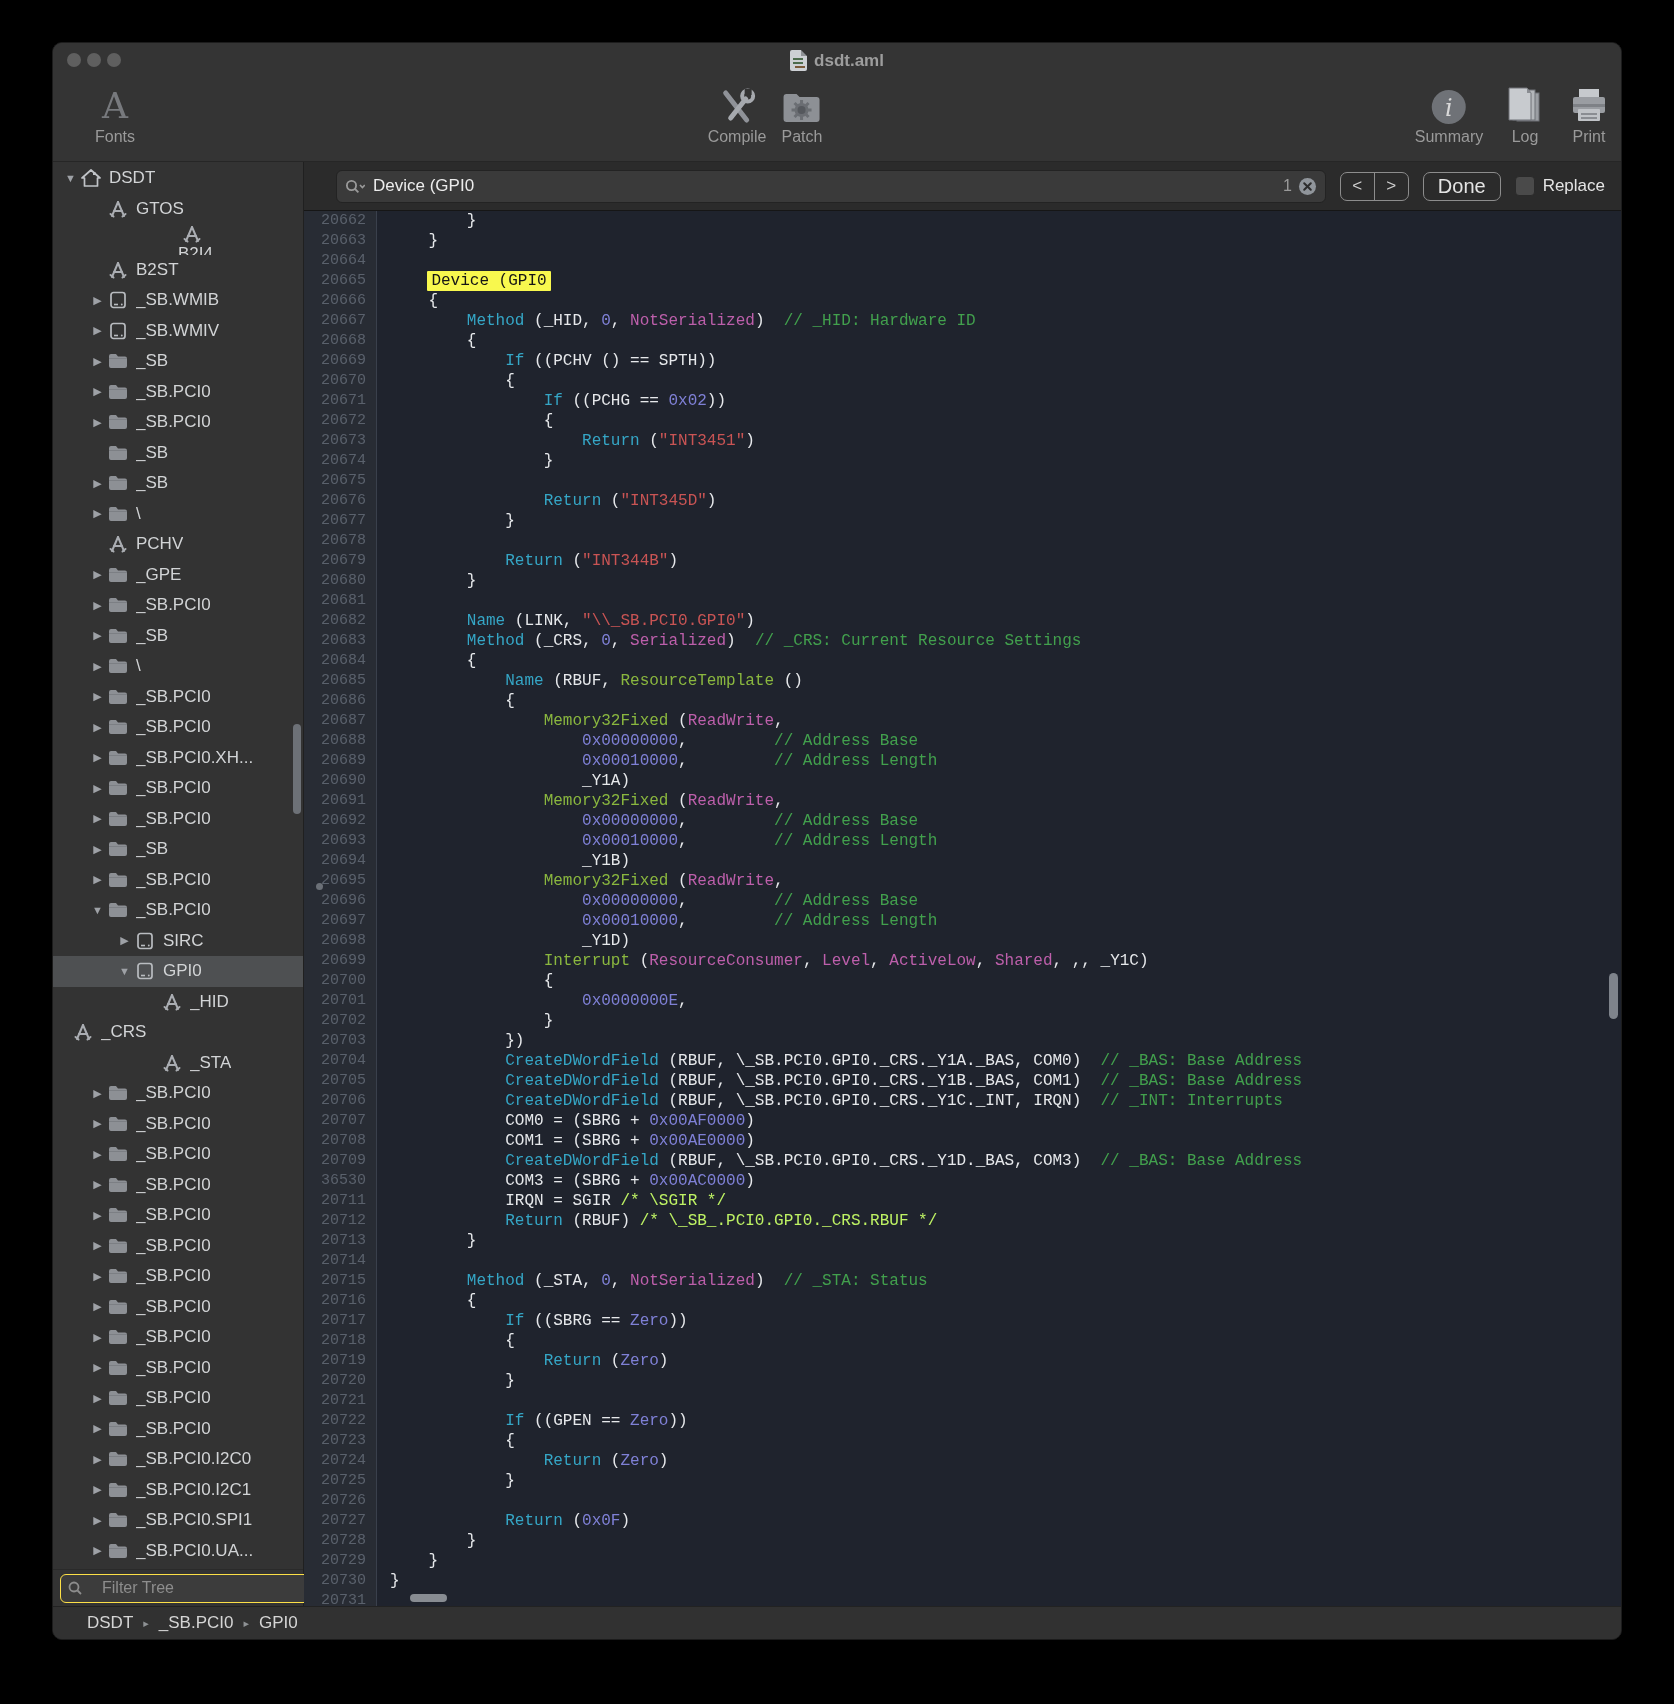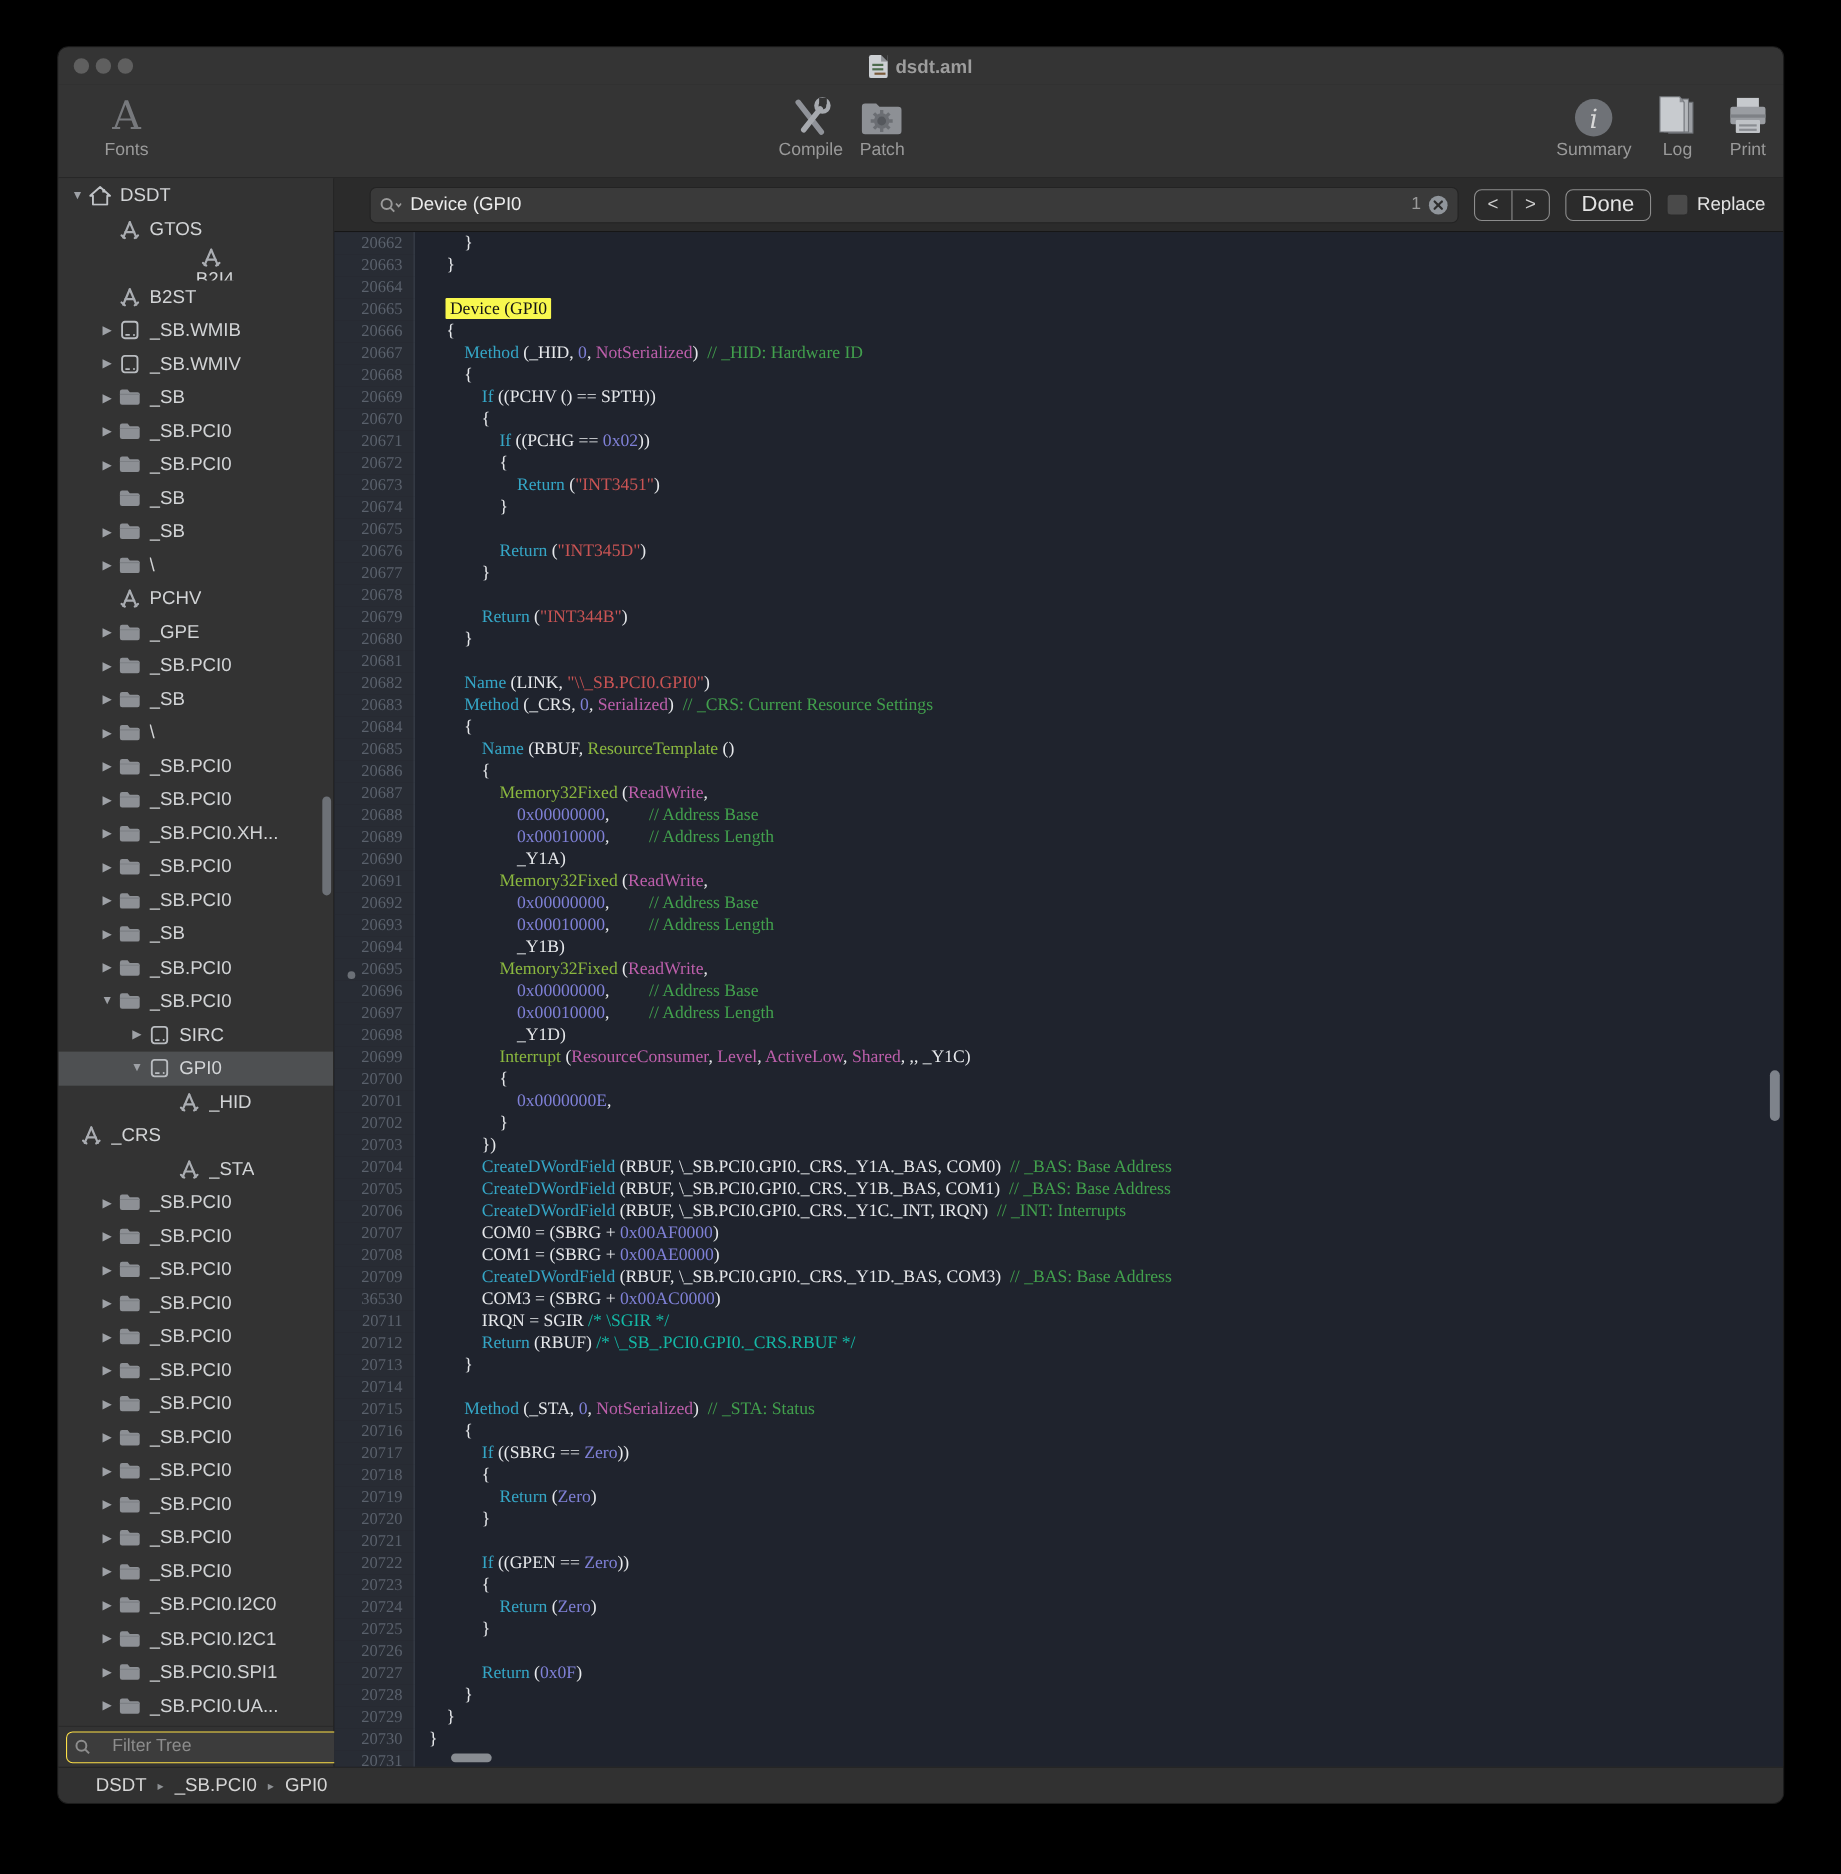--- a/index.html
+++ b/index.html
@@ -35,26 +35,26 @@
   #search-input{flex:1;background:transparent;border:none;outline:none;color:#ececec;font-size:17px;font-family:"Liberation Sans",sans-serif;}
   #match-count{color:#9a9a9a;font-size:16px;}
   #seg-nav{display:flex;height:27px;border:1.5px solid #8d8d8d;border-radius:7px;overflow:hidden;}
   .seg-btn{width:33px;display:flex;align-items:center;justify-content:center;color:#cfcfcf;font-size:17px;}
   .seg-btn:first-child{border-right:1.5px solid #8d8d8d;}
   #done-btn{height:27px;padding:0 14px;border:1.5px solid #8d8d8d;border-radius:7px;color:#e4e4e4;font-size:20px;display:flex;align-items:center;}
   #replace-wrap{display:flex;align-items:center;gap:8px;}
   #replace-checkbox{width:18px;height:18px;border-radius:4px;background:#4a4a4a;border:1px solid #2a2a2a;}
   #replace-label{color:#e4e4e4;font-size:17px;}
   
-  #code{flex:1;background:#1f232d;overflow:hidden;position:relative;font-family:Liberation Serif, serif;font-size:16px;line-height:20px;}
+  #code{flex:1;background:#1f232d;overflow:hidden;position:relative;font-family:Liberation Mono, monospace;font-size:16px;line-height:20px;}
   .code-line{display:flex;white-space:pre;height:20px;}
   .ln{flex:none;width:62px;text-align:right;padding-right:10px;color:#5a616c;background:#282c34;border-right:1px solid #3a404c;font-size:15px;}
   .lc{padding-left:13px;color:#e6e8eb;}
   .tk-k{color:#35a6c6}.tk-t{color:#bd5fab}.tk-n{color:#7f80d6}.tk-s{color:#c95454}
-  .tk-c{color:#42a04d}.tk-cb{color:#14b8a6}.tk-m{color:#8ab73f}.tk-p{color:#e6e8eb}
+  .tk-c{color:#42a04d}.tk-cb{color:#bef264}.tk-m{color:#8ab73f}.tk-p{color:#e6e8eb}
   .tk-hl{background:#f8f84e;color:#151515;padding:1px 4px;margin:-1px -1px;border-radius:1px;}
   #editor-vscroll{position:absolute;right:3px;top:762px;width:9px;height:46px;border-radius:5px;background:#7e838b;}
   #editor-hscroll{position:absolute;left:106px;bottom:4px;width:37px;height:8px;border-radius:4px;background:#888c92;}
   #gutter-dot{position:absolute;left:12px;top:672px;width:7px;height:7px;border-radius:50%;background:#6b7077;}
   
   #tree{flex:1;overflow:hidden;padding-top:1px;}
   .tree-row{height:30.5px;display:flex;align-items:center;color:#d2d4d6;font-size:17px;}
   .tree-row.selected{background:#4e5052;}
   .tri{flex:none;width:19px;display:flex;justify-content:center;color:#9ea1a6;font-size:11px;}
   .tree-ic{flex:none;width:22px;height:20px;margin-right:7px;display:flex;align-items:center;justify-content:center;}

